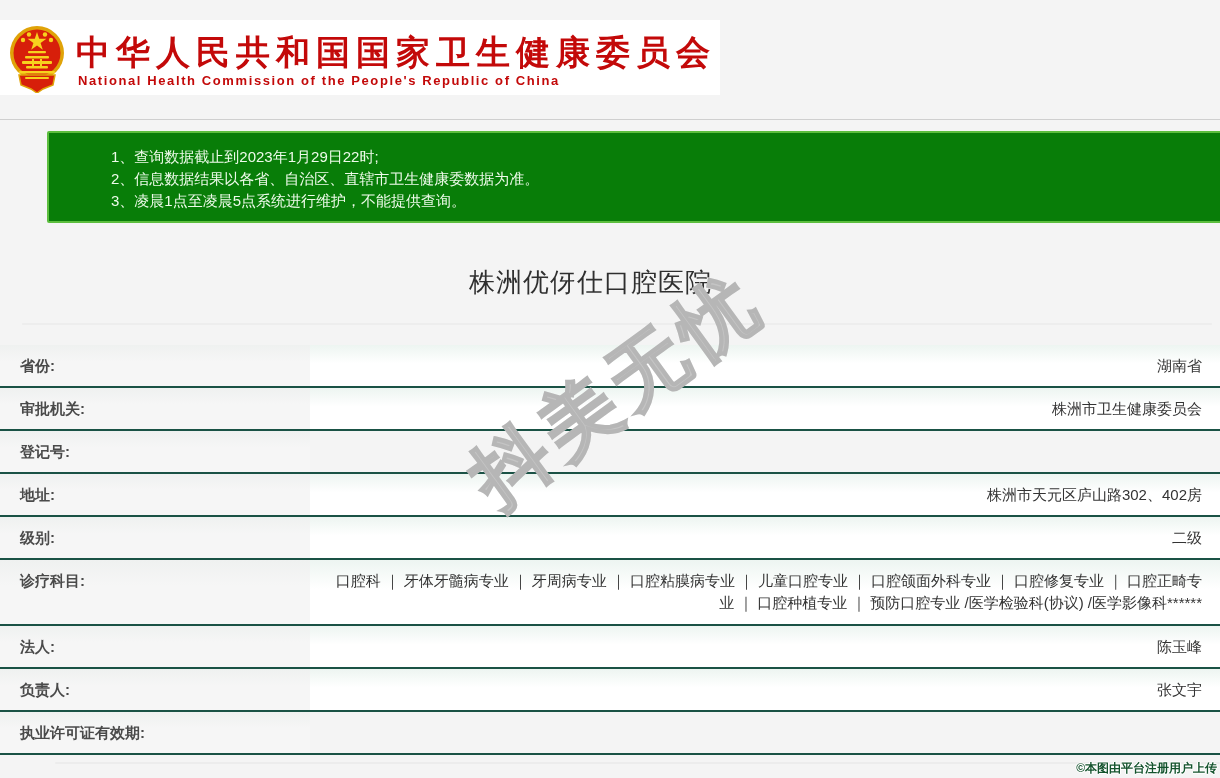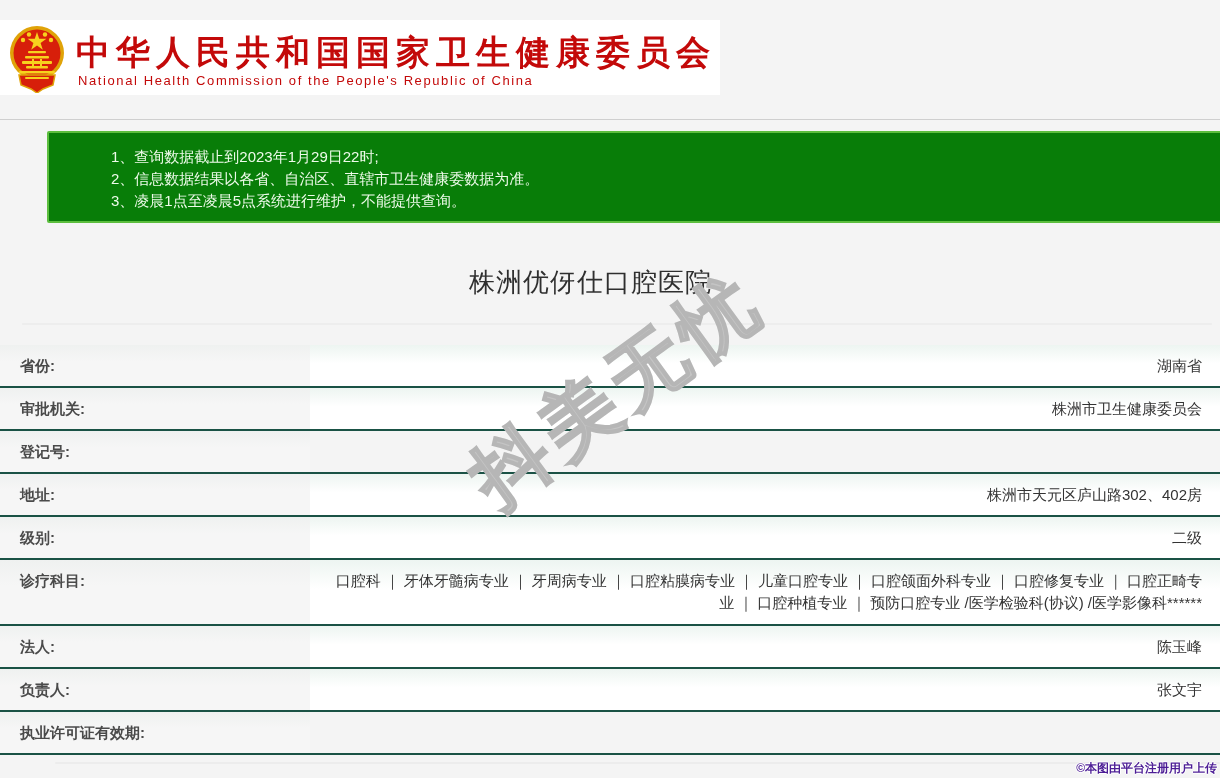--- a/index.html
+++ b/index.html
@@ -16,21 +16,21 @@
     margin-top:20px;
   }
   .emblem { position:absolute; left:9px; top:3px; width:56px; height:70px; }
   .org-title {
     position:absolute; left:76px; top:10px;
     font-size:34px; font-weight:bold; color:#c30909; letter-spacing:6px;
     white-space:nowrap;
   }
   .org-subtitle {
     position:absolute; left:78px; top:53px;
-    font-size:13px; font-weight:normal; color:#c30909; letter-spacing:1.6px;
+    font-size:13px; font-weight:bold; color:#c30909; letter-spacing:1.6px;
     white-space:nowrap;
   }
   .top-divider {
     position:absolute; left:0; top:119px; width:1220px; height:1px;
     background:#cfcfcf;
   }
 
   
   .notice-box {
     position:absolute; left:18px; top:131px; width:1184px; height:92px;
@@ -81,21 +81,21 @@
     font-size:76px; letter-spacing:8px; font-weight:bold;
     color:transparent; -webkit-text-stroke:2px #b6b6b6;
     text-shadow:0 0 1px #c4c4c4;
     transform:rotate(-36deg); transform-origin:center center;
     pointer-events:none; z-index:50; white-space:nowrap;
   }
 
   
   .photo-credit {
     position:absolute; right:3px; bottom:1px;
-    font-size:12px; font-weight:bold; color:#4c1d95;
+    font-size:12px; font-weight:bold; color:#14532d;
     text-shadow:1px 0 0 #fff,-1px 0 0 #fff,0 1px 0 #fff,0 -1px 0 #fff;
     z-index:60;
   }
 </style>
 </head>
 <body>
 
 <div class="header-banner">
   <svg class="emblem" viewBox="0 0 56 70">
     <circle cx="28" cy="30" r="27" fill="#e0a308"></circle>

